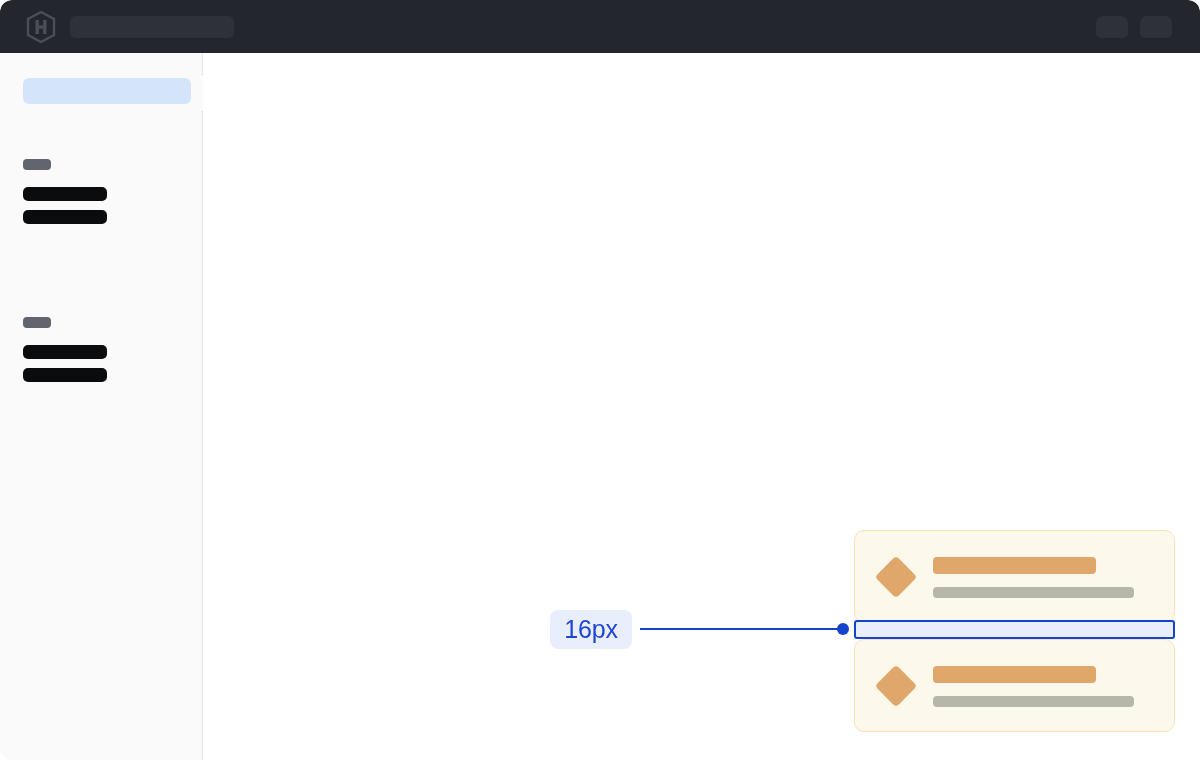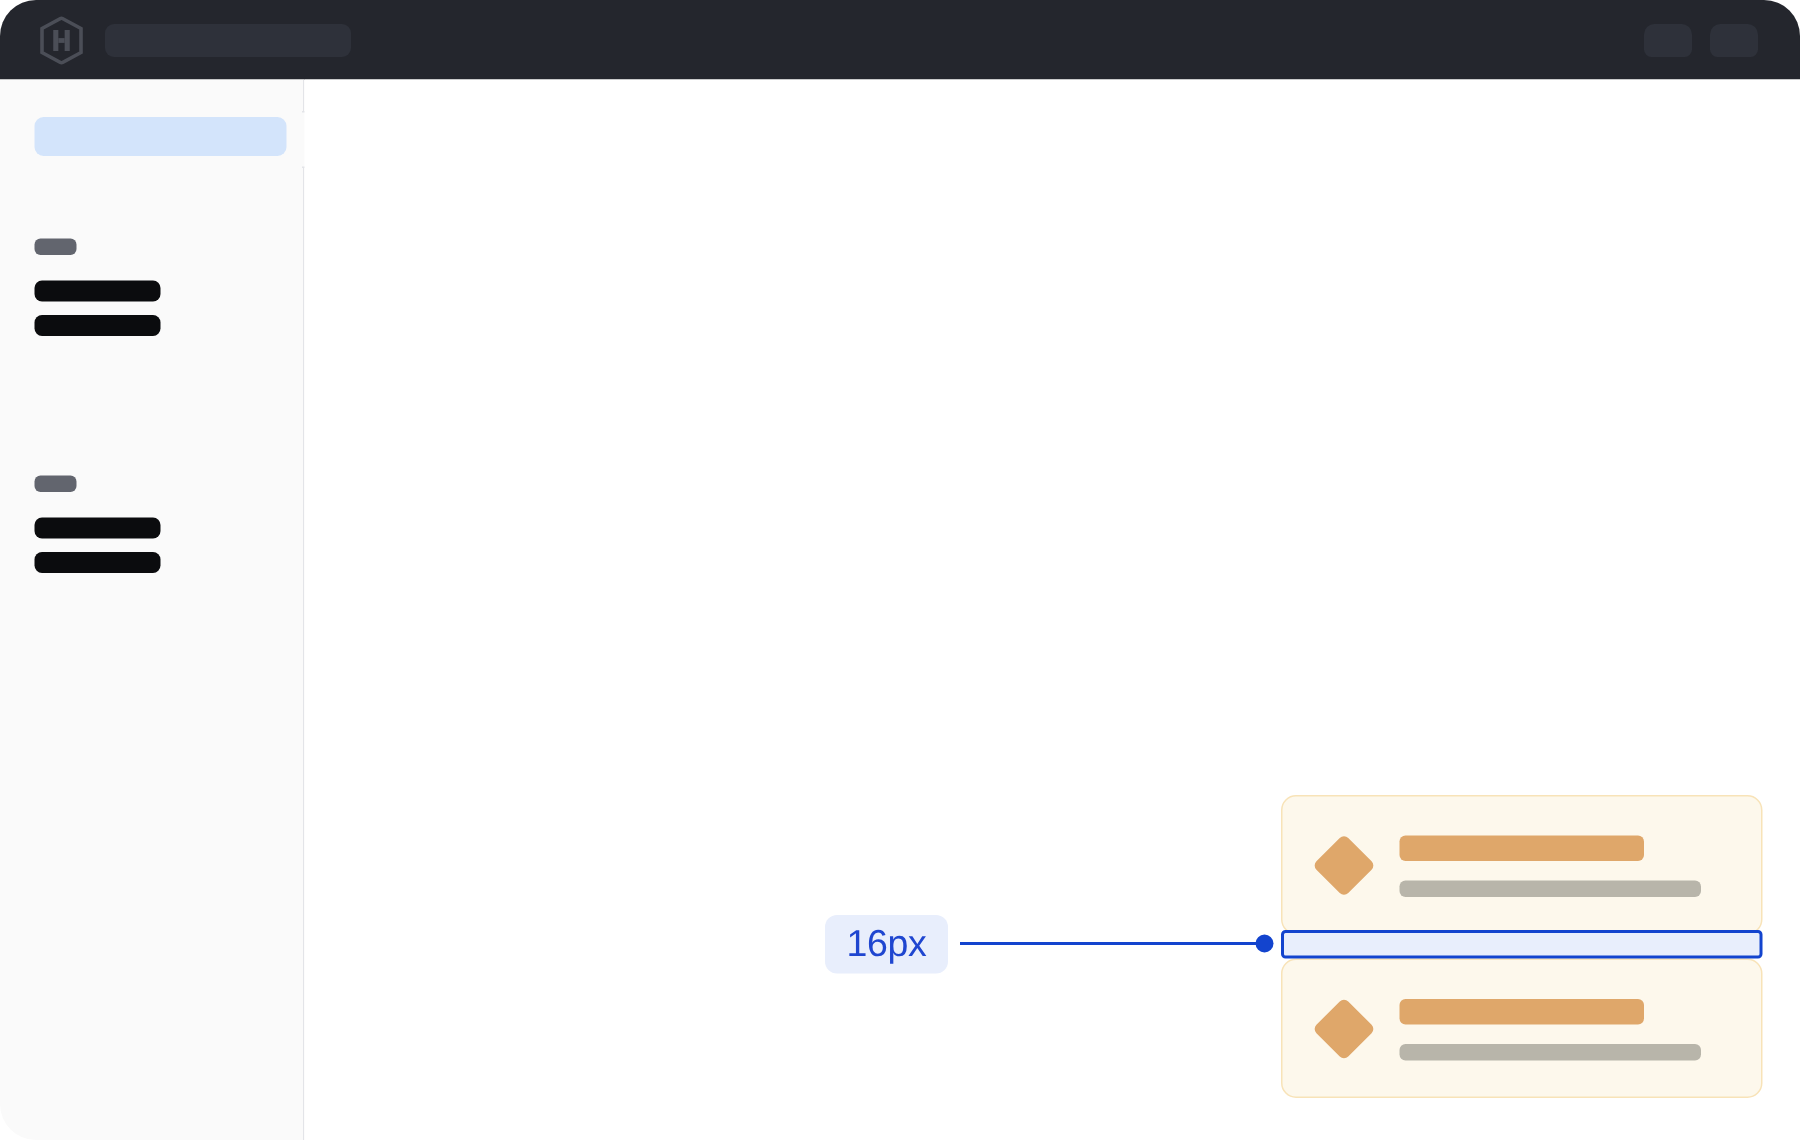--- a/index.html
+++ b/index.html
@@ -12,21 +12,21 @@
     background: #ffffff;
     font-family: "Liberation Sans", sans-serif;
   }
 
   
   .app-window {
     position: relative;
     width: 1200px;
     height: 760px;
     background: #ffffff;
-    border-radius: 24px;
+    border-radius: 12px;
     overflow: hidden;
   }
 
   
   .topbar {
     position: absolute;
     left: 0;
     top: 0;
     width: 1200px;
     height: 53px;

